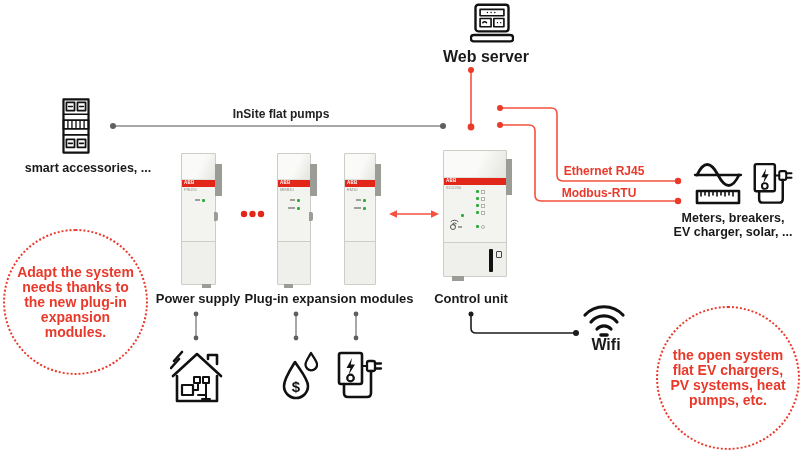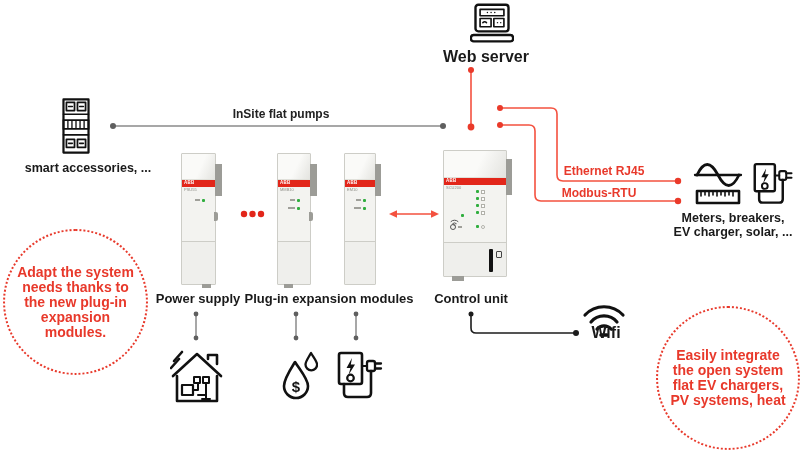--- a/index.html
+++ b/index.html
@@ -274,21 +274,21 @@
   </div>
 
   <div class="abs icon" style="left:580px;top:300px;">
     <svg width="48" height="38" viewBox="0 0 48 38" fill="none" stroke="#111" stroke-width="3.2" stroke-linecap="round">
       <path d="M5,15 A26,26 0 0 1 43,15"></path>
       <path d="M11,22 A17,17 0 0 1 37,22"></path>
       <path d="M17,29 A9.5,9.5 0 0 1 31,29"></path>
       <line x1="21" y1="35" x2="27" y2="35" stroke-width="3.6"></line>
     </svg>
   </div>
-  <div class="abs ctr lbl" style="left:606px;top:324px;">Wifi</div>
+  <div class="abs ctr lbl" style="left:606px;top:336px;">Wifi</div>
 
   <div class="abs icon" style="left:693px;top:160px;">
     <svg width="50" height="50" viewBox="0 0 50 50" fill="none" stroke="#111" stroke-width="2.6" stroke-linecap="round" stroke-linejoin="round">
       <line x1="2" y1="15" x2="48" y2="15" stroke-width="2.3"></line>
       <path d="M4,15 Q14,-6 25,15 Q36,36 46,15" stroke-width="2.8"></path>
       <rect x="4" y="31" width="42" height="12" stroke-width="2.6"></rect>
       <g stroke-width="1.6">
         <line x1="8" y1="31" x2="8" y2="36"></line>
           <line x1="12" y1="31" x2="12" y2="35"></line>
         <line x1="16" y1="31" x2="16" y2="36"></line>
@@ -322,20 +322,20 @@
     <div class="callout-text">
       <div>Adapt the system</div>
       <div>needs thanks to</div>
       <div>the new plug-in</div>
       <div>expansion</div>
       <div>modules.</div>
     </div>
   </div>
   <div class="callout" style="left:656px;top:306px;width:144px;height:144px;">
     <div class="callout-text">
-      <div>Easily integrate</div>
       <div>the open system</div>
       <div>flat EV chargers,</div>
       <div>PV systems, heat</div>
+      <div>pumps, etc.</div>
     </div>
   </div>
 
 </div>
 
 </body></html>

